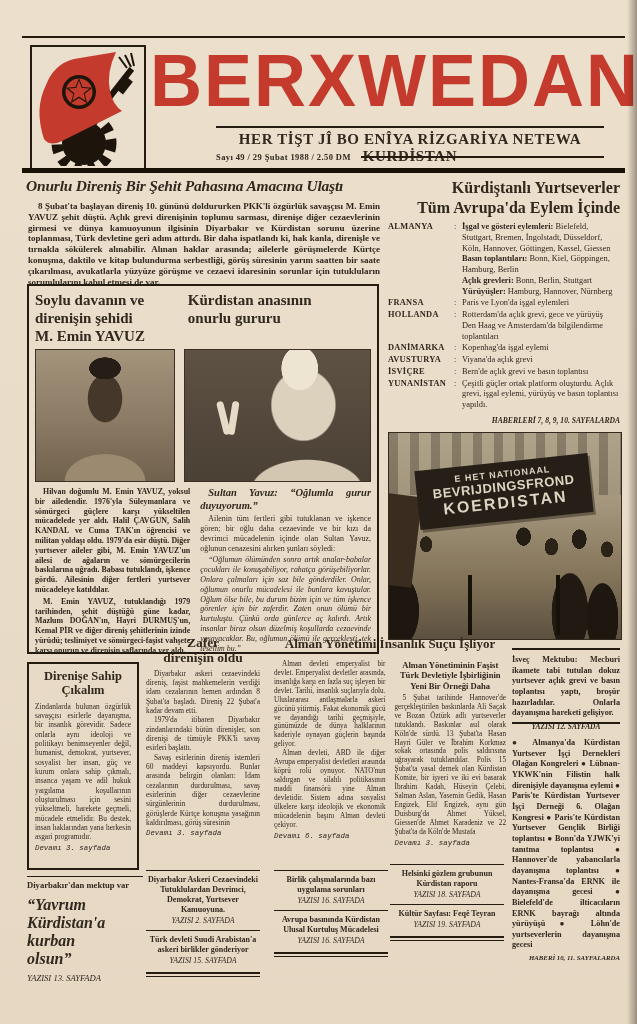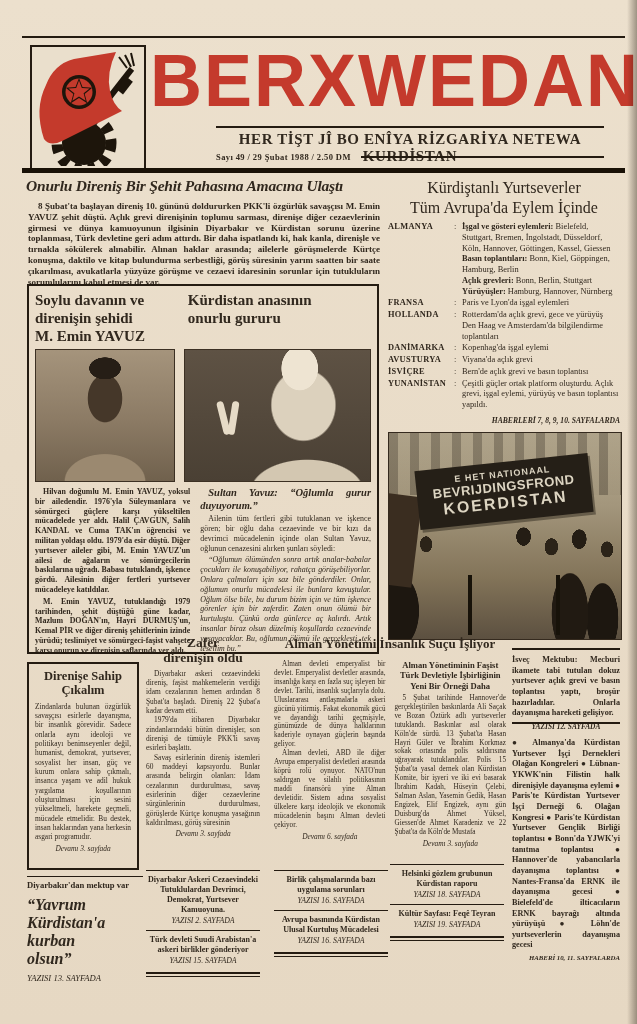--- a/index.html
+++ b/index.html
@@ -55,21 +55,21 @@
   .vsign::before,.vsign::after{content:"";position:absolute;bottom:2px;width:7px;height:34px;
       background:#e6dbc7;border-radius:4px;}
   .vsign::before{left:5px;transform:rotate(-14deg);}
   .vsign::after{left:15px;transform:rotate(9deg);}
   .mb-body{display:flex;gap:10px;margin-top:5px;}
   .mb-col-l{width:160px;font-size:7.9px;line-height:1.24;font-weight:bold;}
   .mb-col-r{width:176px;font-size:7.9px;line-height:1.24;}
   .mb-col-l p,.mb-col-r p{margin:0 0 2px;text-indent:8px;}
   .sultan-lead{font-weight:bold;font-style:italic;font-size:10.5px;line-height:1.2;margin:0 0 4px;text-indent:0;}
   
-  .av-head{left:388px;width:232px;top:178px;font-weight:normal;font-size:16px;line-height:1.25;text-align:center;}
+  .av-head{left:388px;width:232px;top:178px;font-weight:bold;font-size:16px;line-height:1.25;text-align:right;}
   .av-list{left:388px;width:232px;top:222px;font-size:8.4px;line-height:1.28;}
   .av-row{display:grid;grid-template-columns:66px 8px 1fr;margin-bottom:1px;}
   .av-country{font-weight:bold;letter-spacing:.3px;}
   .av-colon::before{content:":";}
   .av-line b{font-weight:bold;}
   .av-footer{left:388px;width:232px;top:416px;font-size:7.6px;font-weight:bold;font-style:italic;text-align:right;}
   
   .demo-photo{left:388px;top:432px;width:232px;height:206px;border:1px solid #352a1e;
       background:linear-gradient(180deg,#b5a98f 0%,#a3967c 35%,#837459 70%,#5c5040 100%);overflow:hidden;}
   .demo-sky{position:absolute;top:0;left:0;right:0;height:30%;
@@ -92,21 +92,21 @@
       font-weight:bold;text-align:center;box-shadow:2px 3px 0 rgba(20,15,8,.4);}
   .banner .l1{font-size:9px;letter-spacing:1px;}
   .banner .l2{font-size:13px;letter-spacing:.5px;}
   .banner .l3{font-size:16px;letter-spacing:2px;}
   .banner-pole{position:absolute;width:4px;height:60px;background:#171209;bottom:2%;}
   
   .direnis-box{left:27px;top:662px;width:112px;height:208px;border:2px solid #241b11;
       box-sizing:border-box;padding:5px 6px;overflow:hidden;}
   .direnis-title{font-weight:bold;font-size:12.5px;line-height:1.15;text-align:center;margin-bottom:4px;}
   .small-body{font-size:7.4px;line-height:1.26;}
-  .cont{font-size:7.4px;font-style:italic;text-align:center;margin-top:2px;}
+  .cont{font-size:7.4px;font-style:italic;text-align:left;margin-top:2px;font-family:Liberation Mono, monospace;}
   .mektup{left:27px;top:876px;width:116px;}
   .mektup-kicker{font-weight:bold;font-size:8.6px;text-align:left;border-top:1px solid #241b11;padding-top:3px;}
   .mektup-title{font-weight:bold;font-style:italic;font-size:16px;line-height:1.12;margin-top:6px;white-space:pre-line;}
   .mektup-footer{font-style:italic;font-size:8.6px;margin-top:5px;}
   .zafer{left:146px;top:636px;width:114px;}
   .zafer-title{font-weight:bold;font-size:13.5px;line-height:1.1;text-align:center;margin-bottom:3px;}
   .zafer p{margin:0;text-indent:8px;}
   .alman{left:274px;top:636px;width:232px;}
   .alman-title{font-weight:bold;font-size:13px;text-align:center;white-space:nowrap;margin-bottom:8px;}
   .alman-cols{display:flex;gap:9px;}

